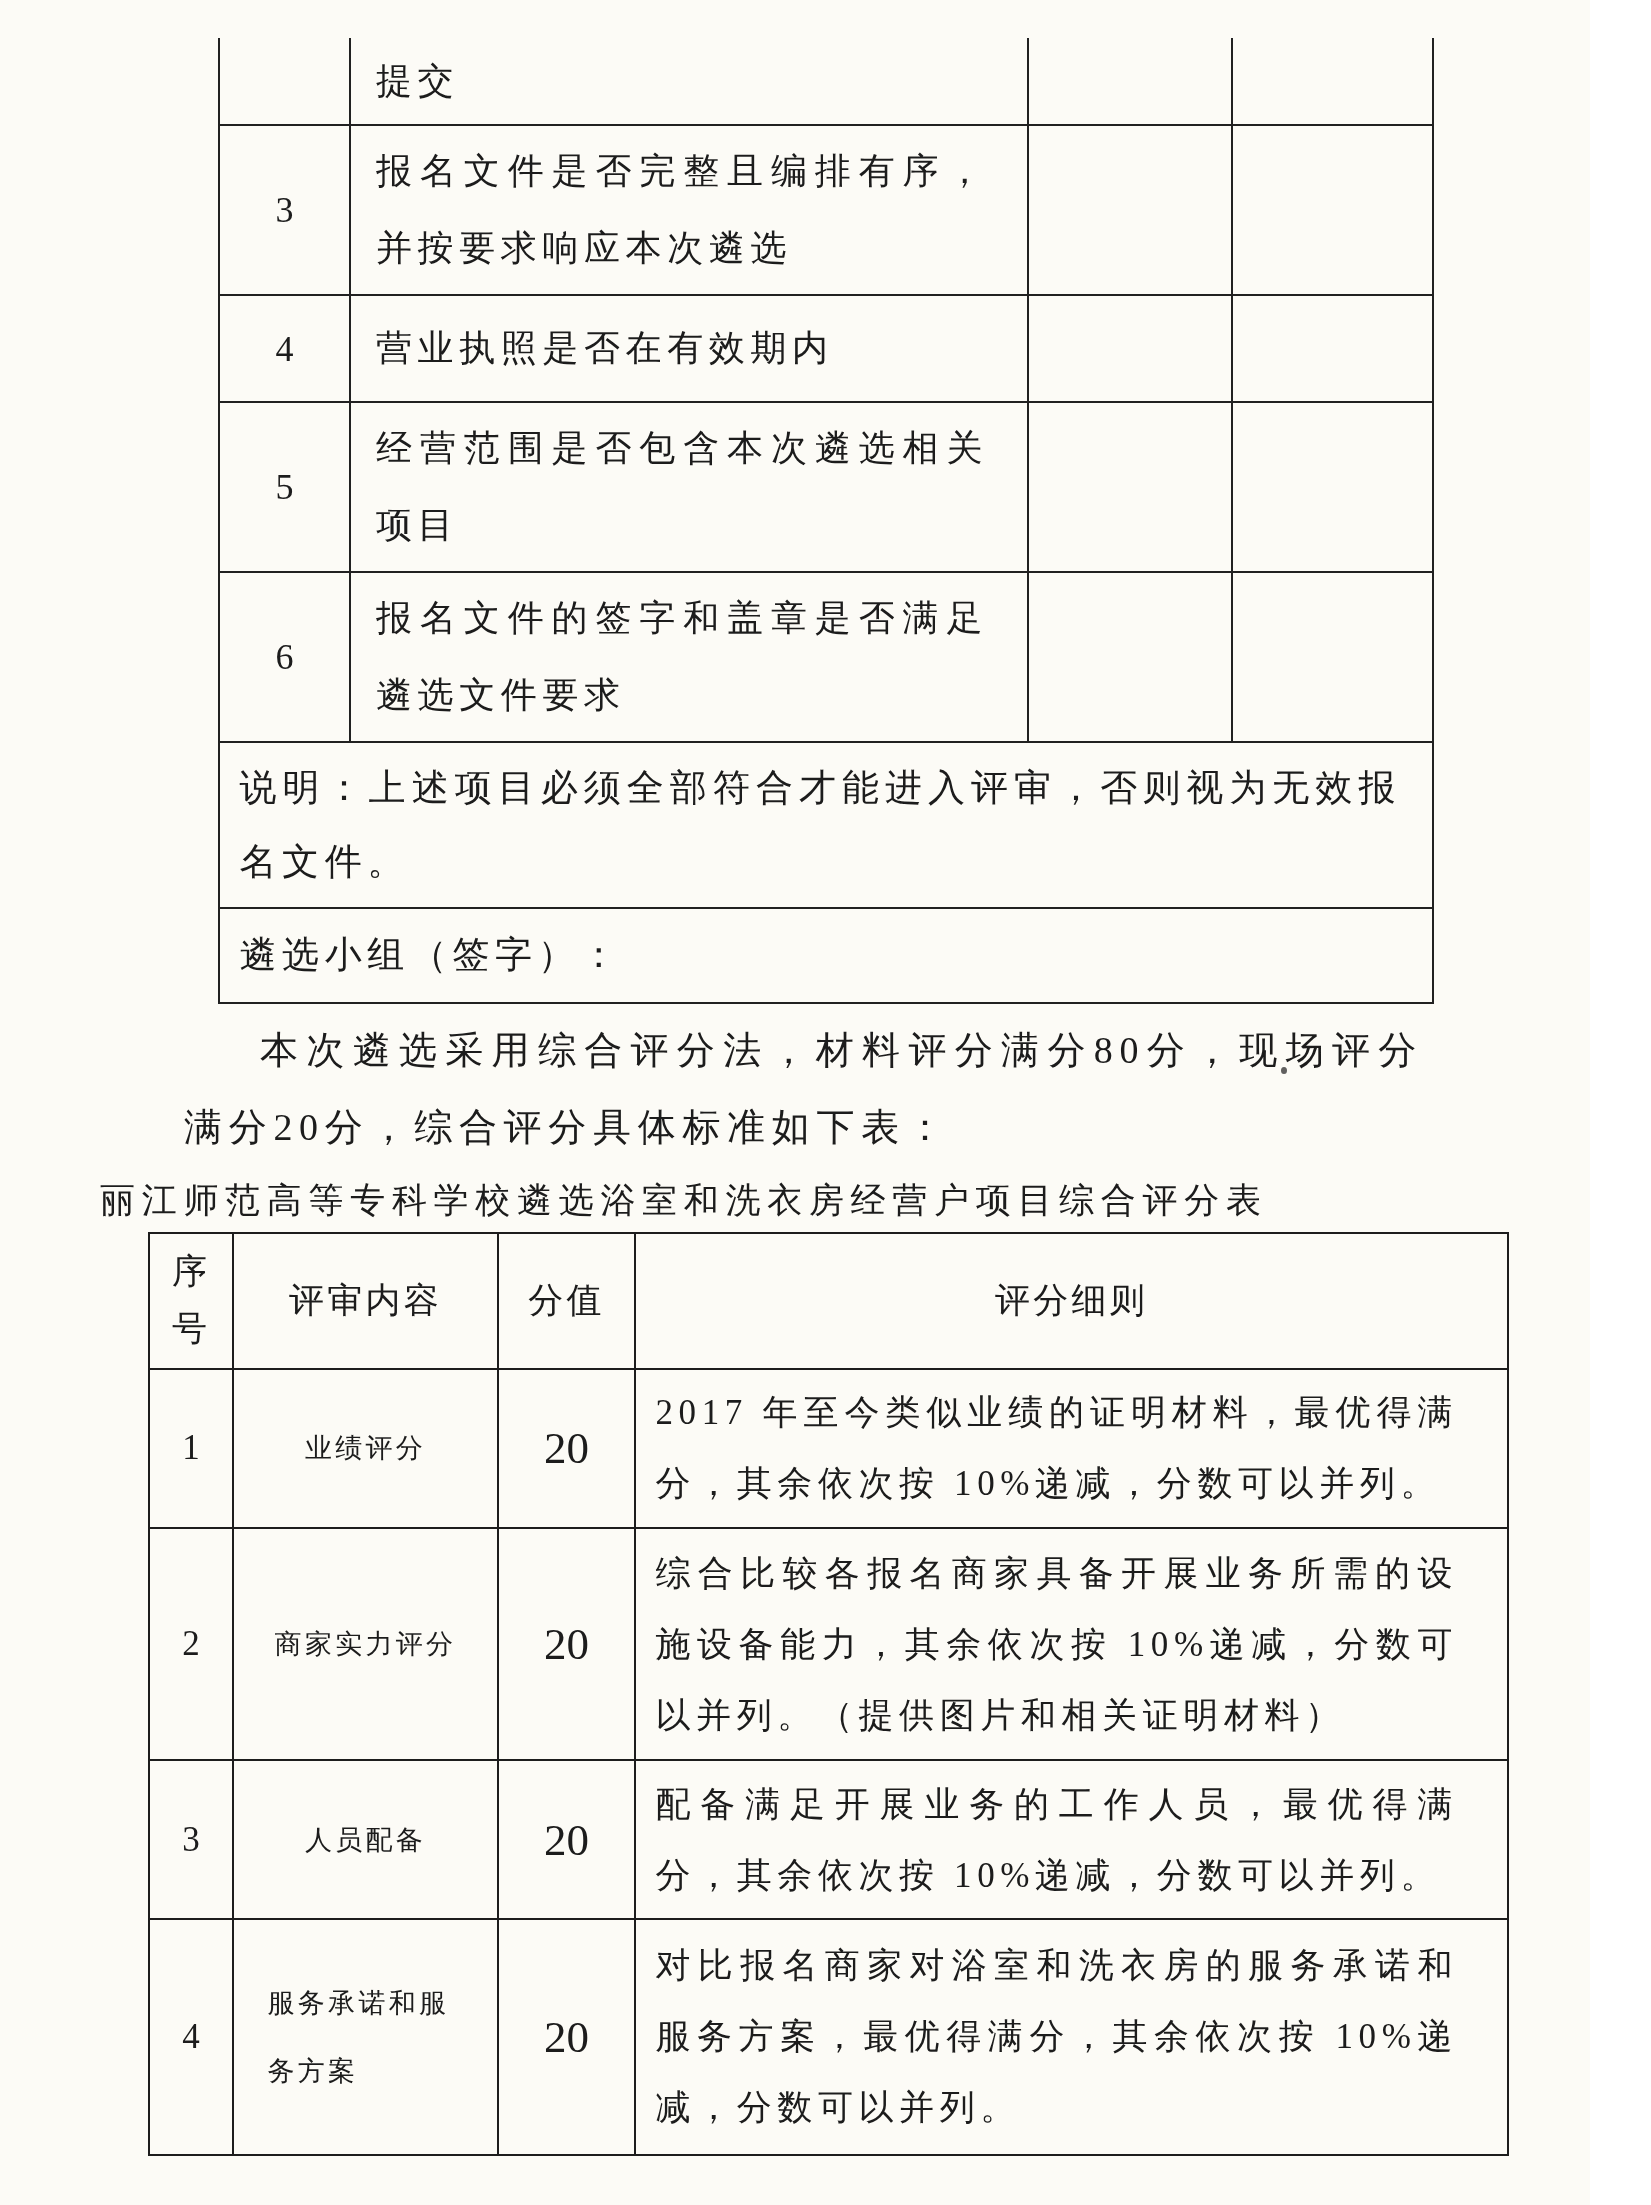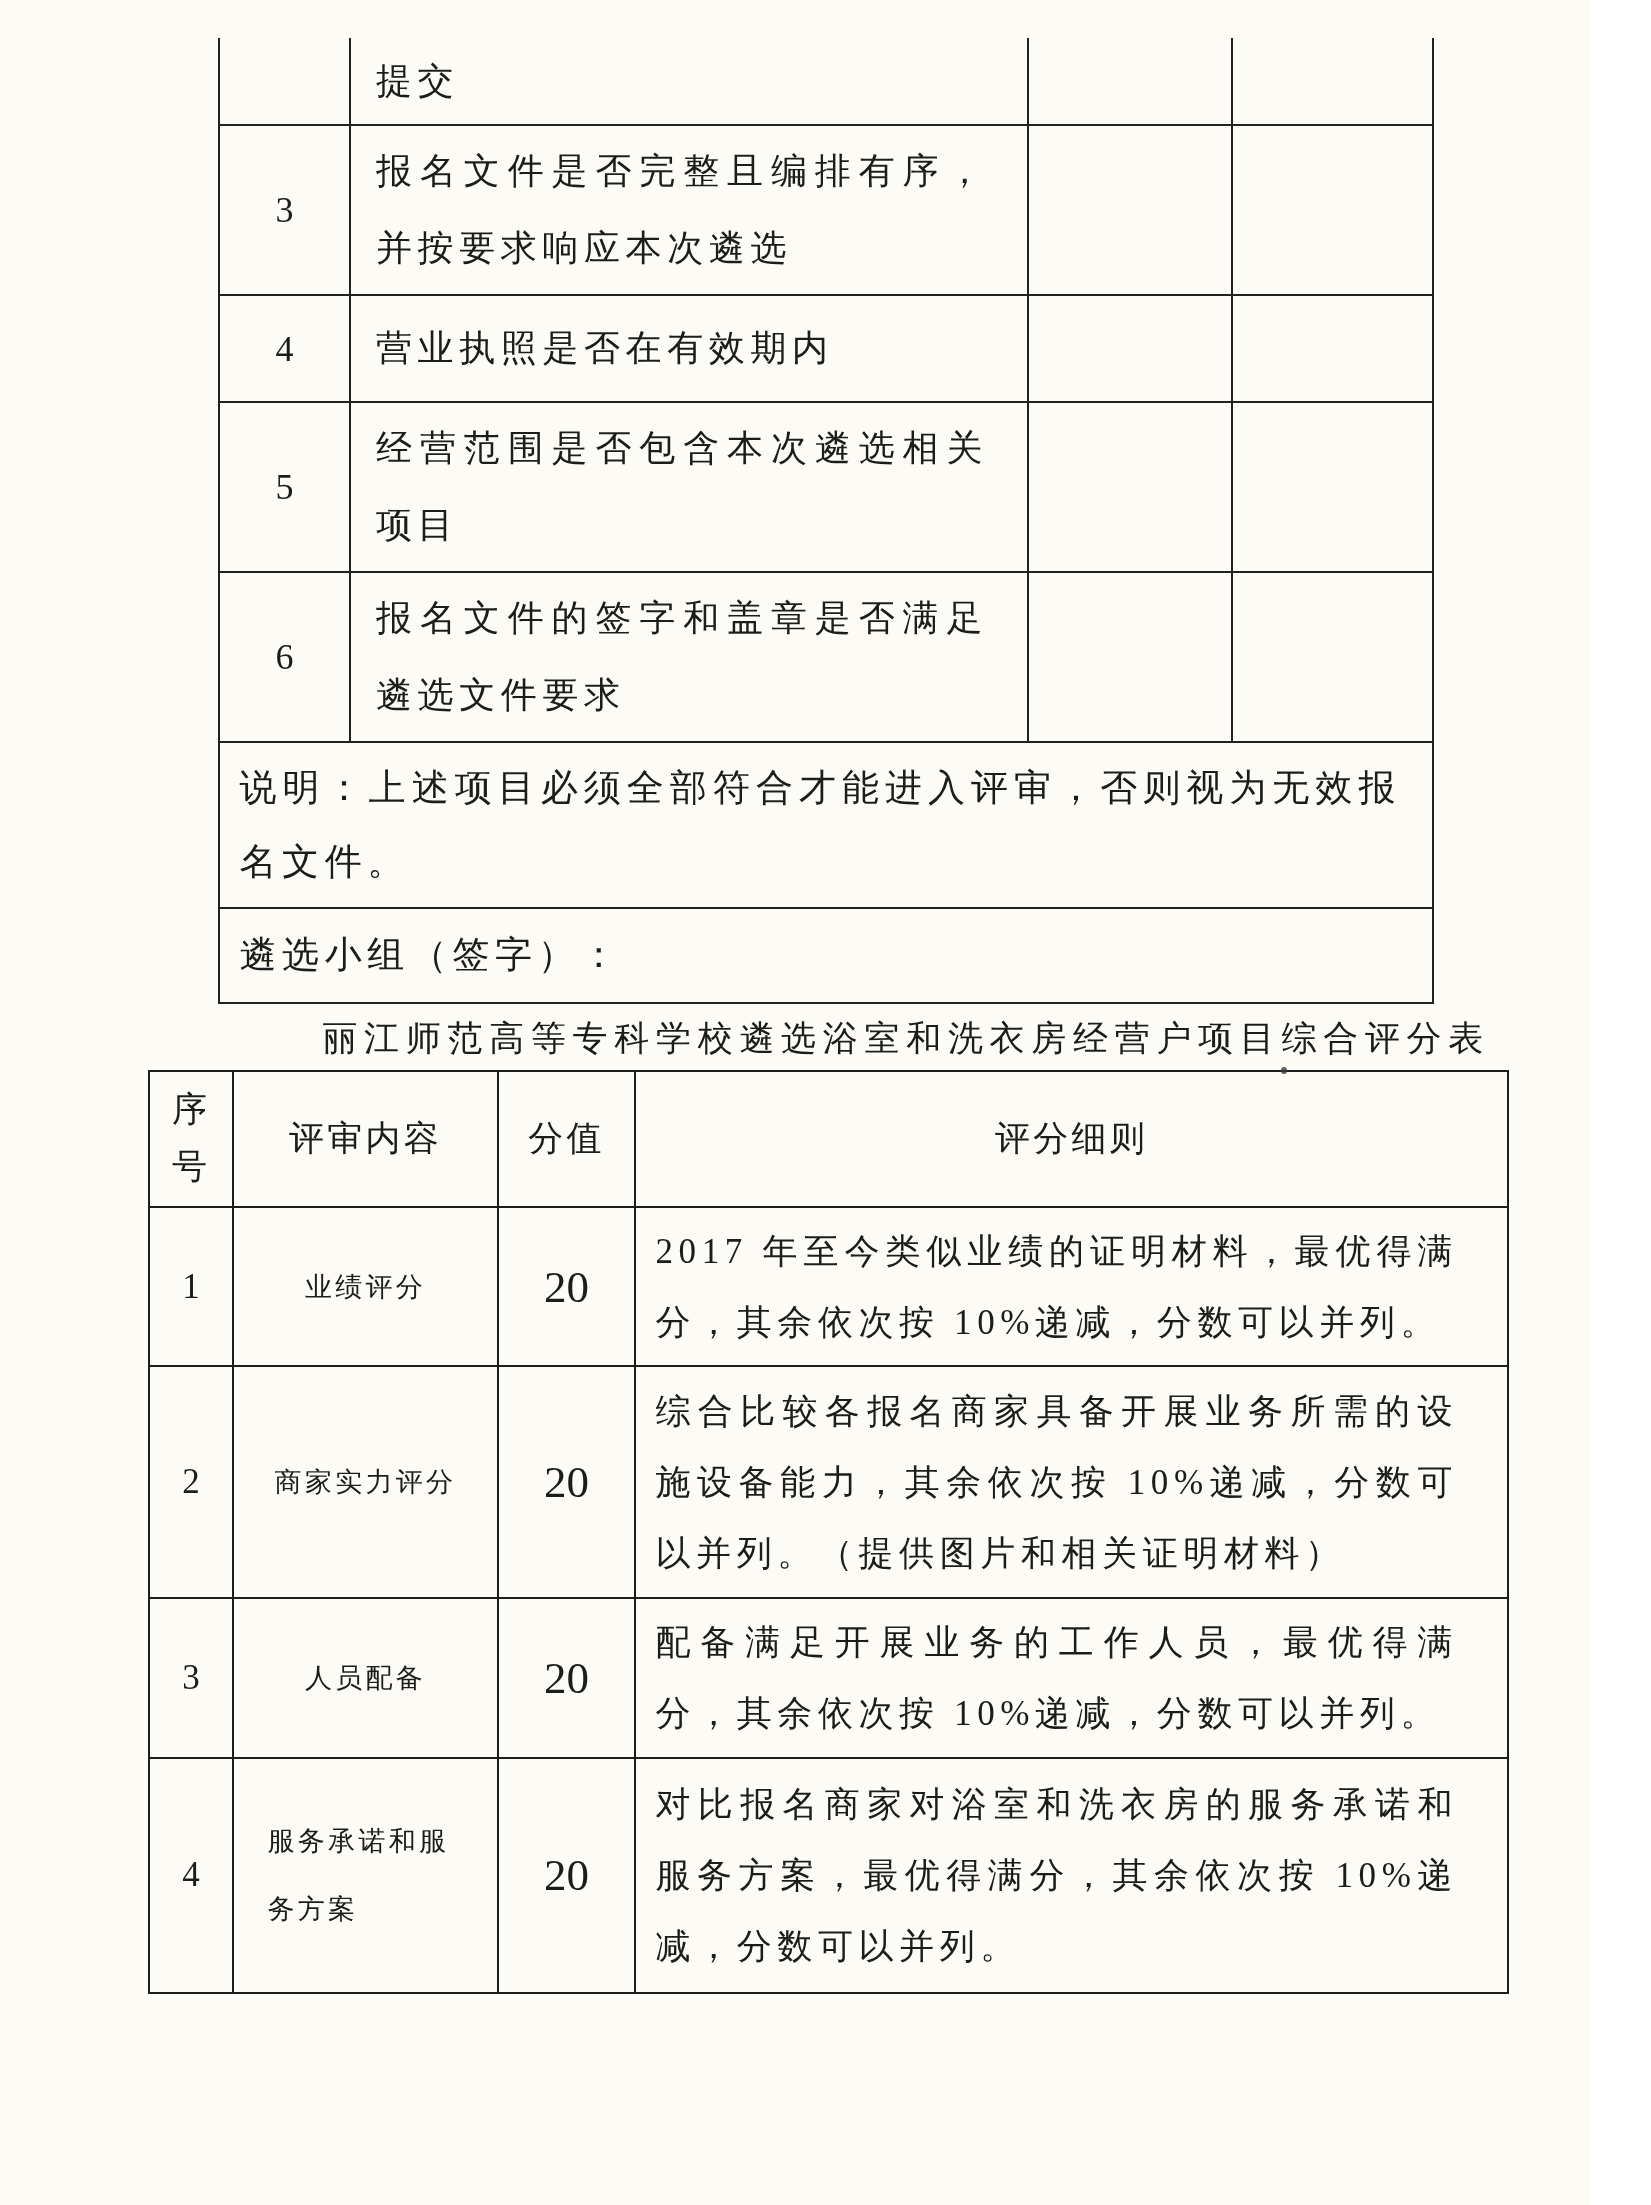--- a/index.html
+++ b/index.html
@@ -32,21 +32,21 @@
   .t1 tr.note-row td { height:127px; text-align:justify; }
   .t1 tr.sig-row  td { height:78px; }
 
   
   .heading { margin:21px 0 0 279px; font-size:37px; letter-spacing:4.5px; }
   .para {
     margin:7.8px 0 0 184px; width:1239px;
     font-size:38px; letter-spacing:6.7px; line-height:77px;
     text-indent:2em; text-align:justify;
   }
-  .t2-title { margin:11px 100px 0; text-align:right; font-size:35px; letter-spacing:6.7px; }
+  .t2-title { margin:11px 100px 0; text-align:left; font-size:35px; letter-spacing:6.7px; }
 
   
   .t2 { margin:7.8px 0 0 148px; width:1359px; }
   .t2 th, .t2 td { border:2.8px solid #1d1d1d; vertical-align:middle; font-weight:normal; }
   .t2 tr.hrow th { height:132px; font-size:35px; letter-spacing:3.3px; text-align:center; }
   .stack { display:inline-block; width:1.08em; line-height:1.62; text-align:center; word-break:break-all; }
   .t2 .num   { text-align:center; font-size:35px; }
   .t2 .score { text-align:center; font-size:45px; }
   .t2 .content { text-align:center; font-size:27px; line-height:68px; }
   .t2 .content .cblock { display:inline-block; max-width:196px; text-align:left; letter-spacing:3.3px; }
@@ -111,20 +111,21 @@
       <tr class="note-row">
         <td colspan="4">说明：上述项目必须全部符合才能进入评审，否则视为无效报名文件。</td>
       </tr>
       <tr class="sig-row">
         <td colspan="4">遴选小组（签字）：</td>
       </tr>
     </tbody>
   </table>
 
 
+  <p class="para">本次遴选采用综合评分法，材料评分满分80分，现场评分满分20分，综合评分具体标准如下表：</p>
 
   <div class="t2-title">丽江师范高等专科学校遴选浴室和洗衣房经营户项目综合评分表</div>
 
   <table class="t2">
     <colgroup>
       <col style="width:84px">
         <col style="width:265px">
       <col style="width:137px">
         <col style="width:873px">
     </colgroup>

